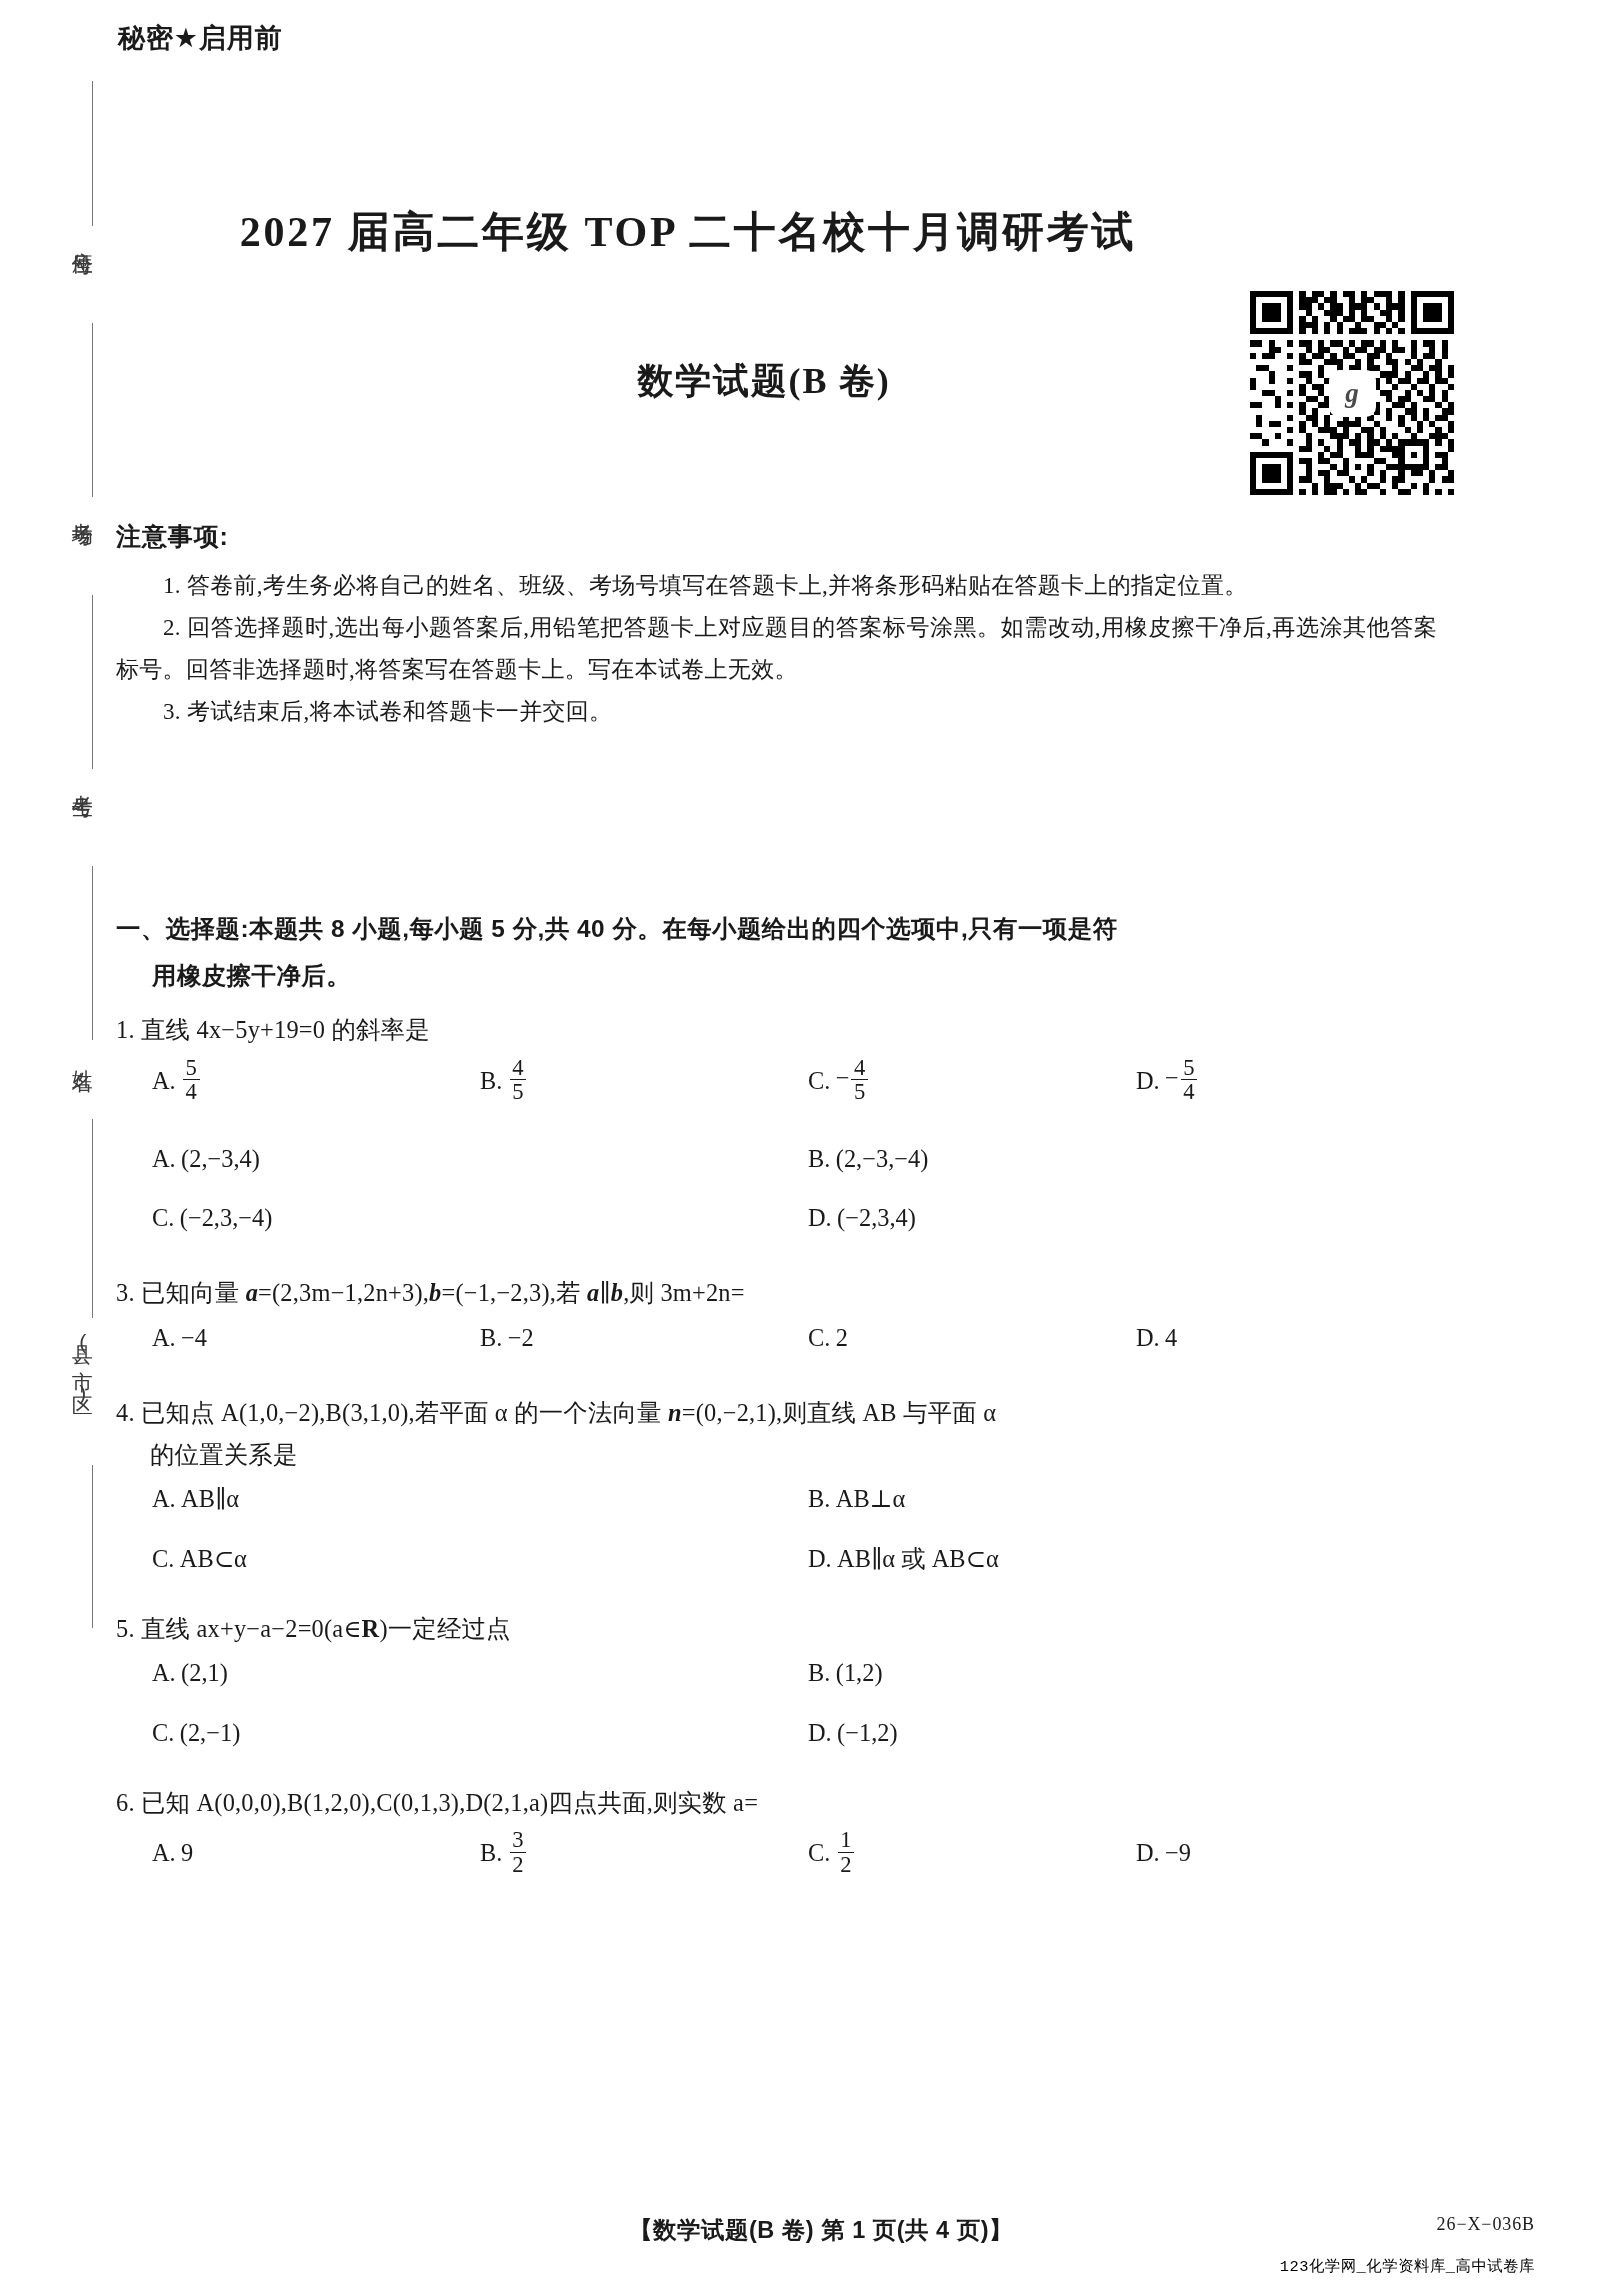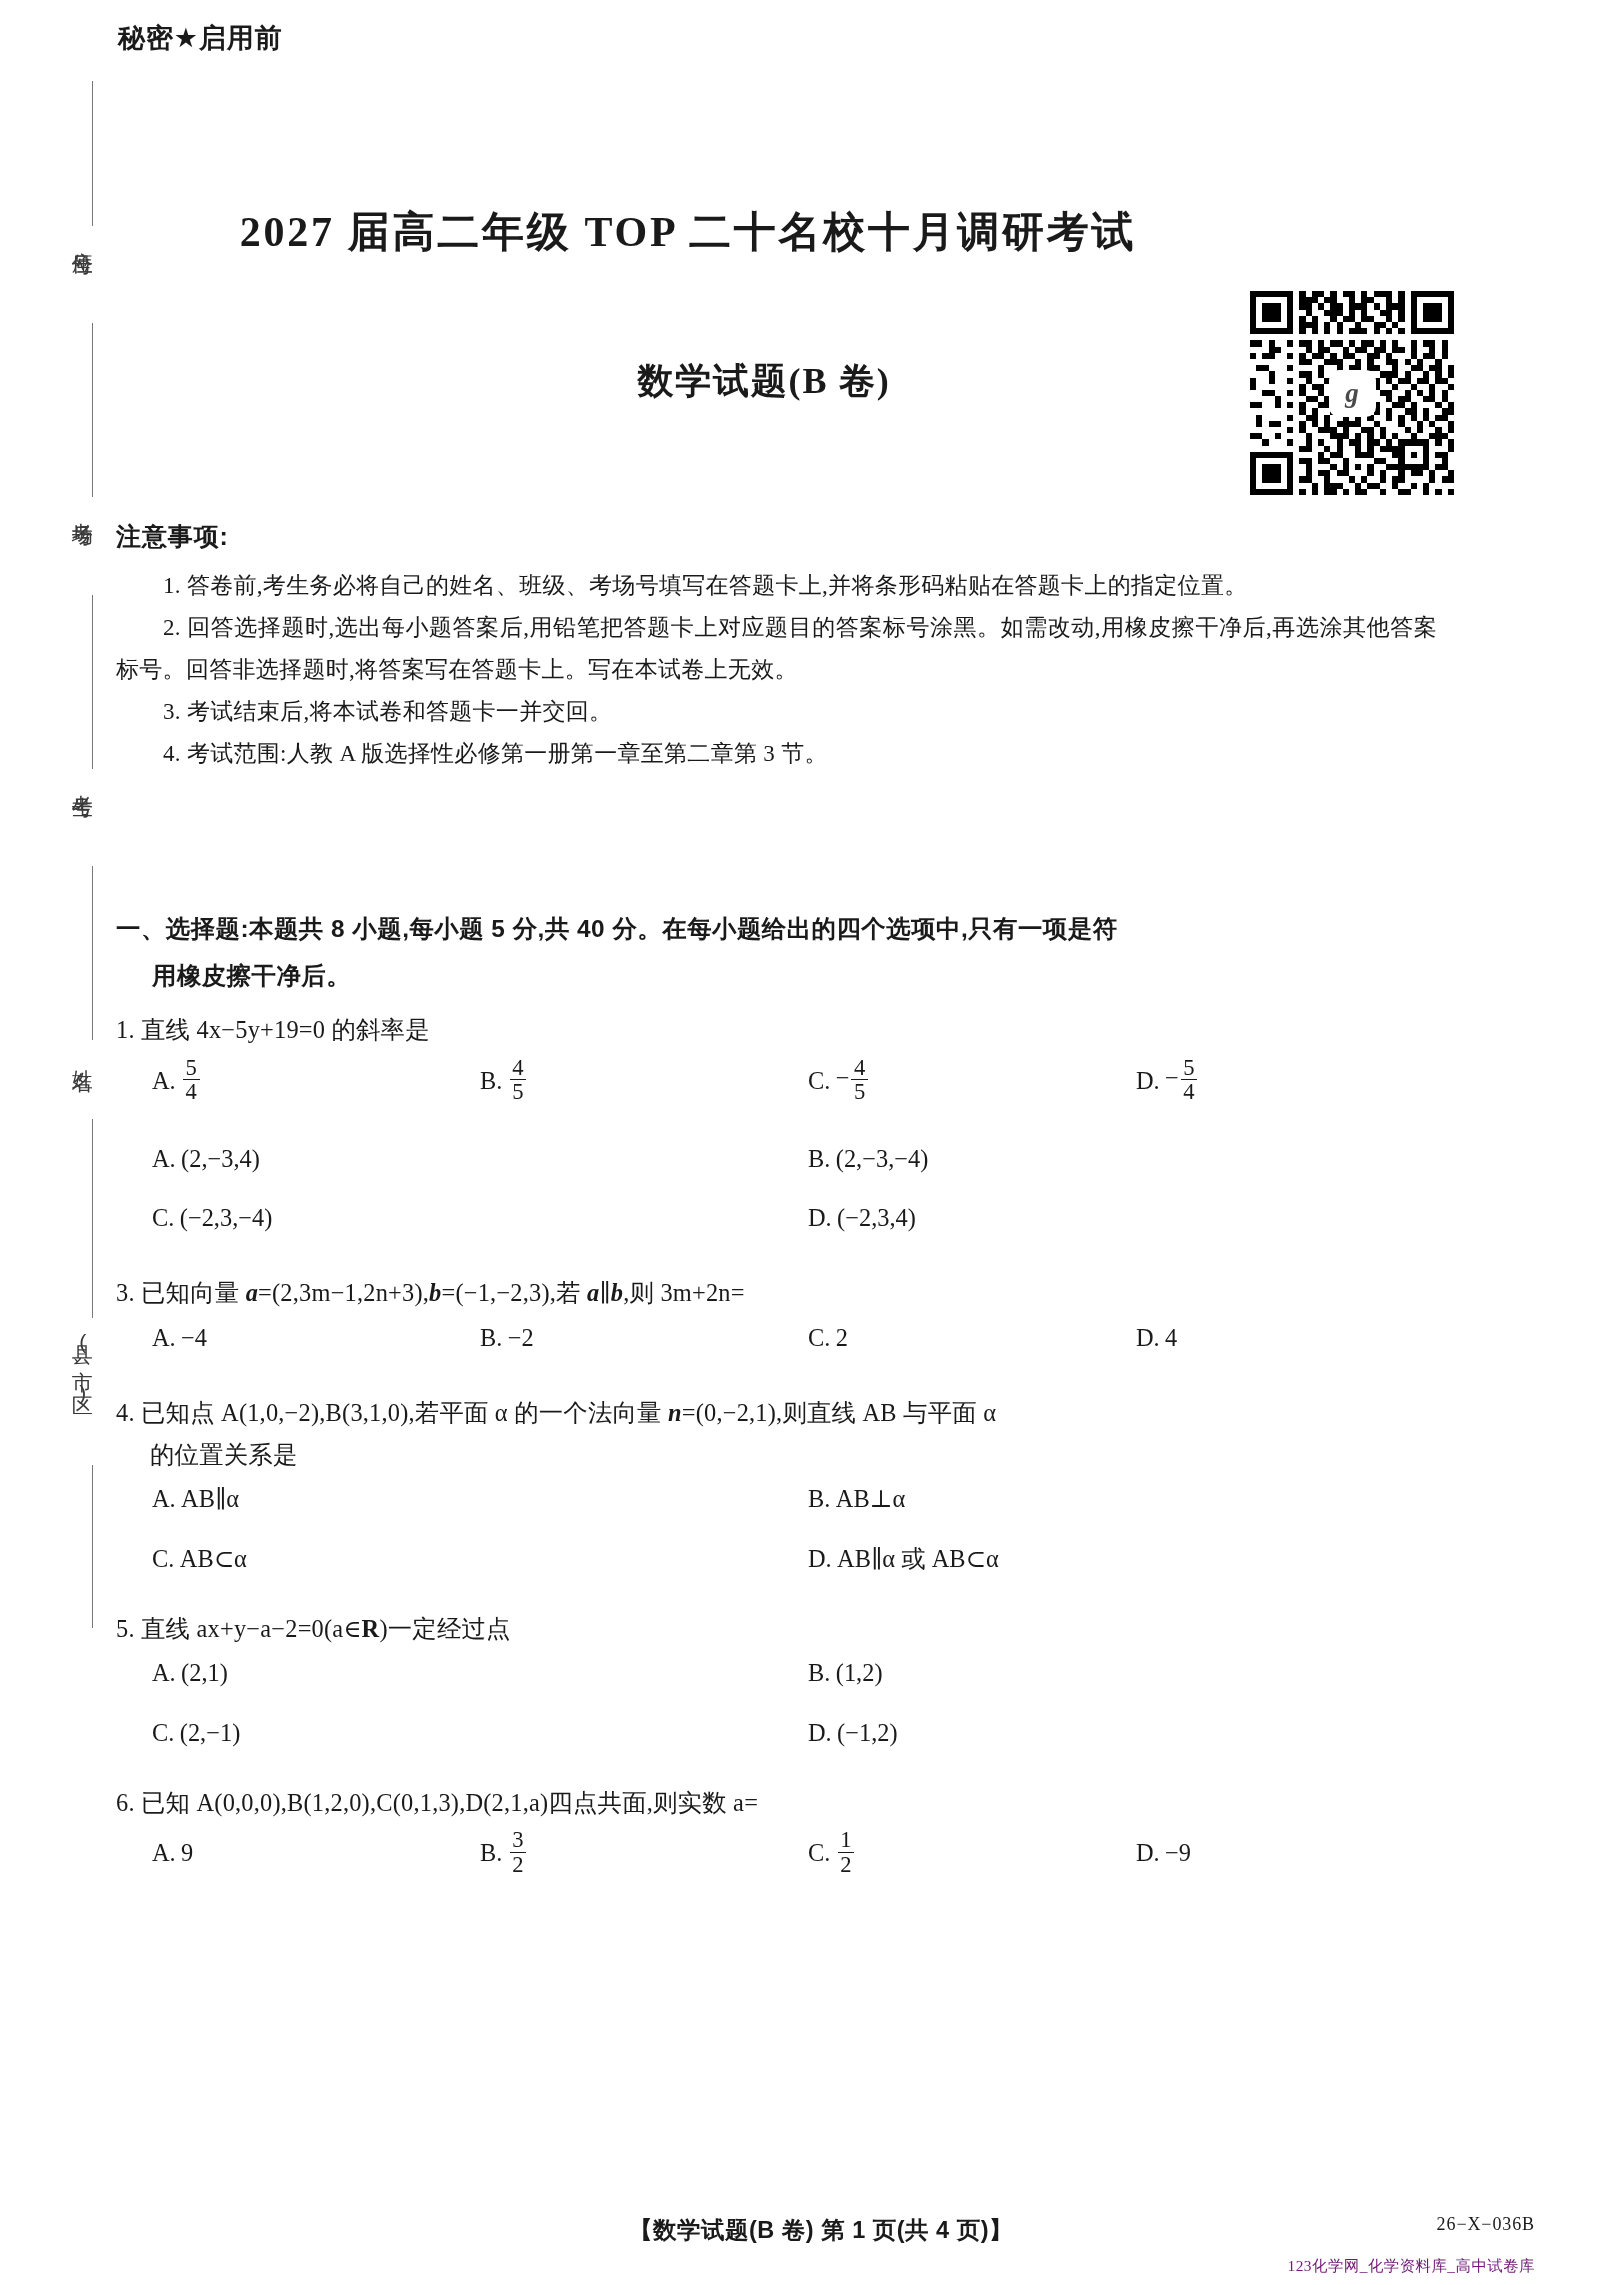--- a/index.html
+++ b/index.html
@@ -233,23 +233,23 @@
     right: 71px;
     top: 2214px;
     font-family: "Liberation Serif", "DejaVu Serif", serif;
     font-size: 18px;
     letter-spacing: 0.9px;
   }
   .watermark {
     position: absolute;
     right: 71px;
     top: 2256px;
-    font-family: Liberation Serif, serif;
+    font-family: Liberation Mono, monospace;
     font-size: 15.4px;
-    color: #701a75;
+    color: #000000;
     letter-spacing: 0.5px;
   }
 </style>
 </head>
 <body>
 
 <div class="page">
 
   <div class="secret-mark">秘密★启用前</div>
 
@@ -558,21 +558,20 @@
     <div class="qr-logo">
       <span class="g">g</span>
     </div>
   </div>
 
   <div class="notice-title">注意事项:</div>
   <div class="notice-body">
     <p>1. 答卷前,考生务必将自己的姓名、班级、考场号填写在答题卡上,并将条形码粘贴在答题卡上的指定位置。</p>
     <p>2. 回答选择题时,选出每小题答案后,用铅笔把答题卡上对应题目的答案标号涂黑。如需改动,用橡皮擦干净后,再选涂其他答案标号。回答非选择题时,将答案写在答题卡上。写在本试卷上无效。</p>
     <p>3. 考试结束后,将本试卷和答题卡一并交回。</p>
-    <p>4. 考试范围:人教 A 版选择性必修第一册第一章至第二章第 3 节。</p>
   </div>
 
   <div class="section-heading">
     <span>一、选择题:本题共 8 小题,每小题 5 分,共 40 分。在每小题给出的四个选项中,只有一项是符</span>
     <span class="cont">用橡皮擦干净后。</span>
   </div>
 
   <div class="questions" id="questions">
       <div class="q">
         <div class="q-stem"><span>1.</span> 直线 <span class="mi">4x</span>−<span class="mi">5y</span>+19=0 的斜率是</div>

